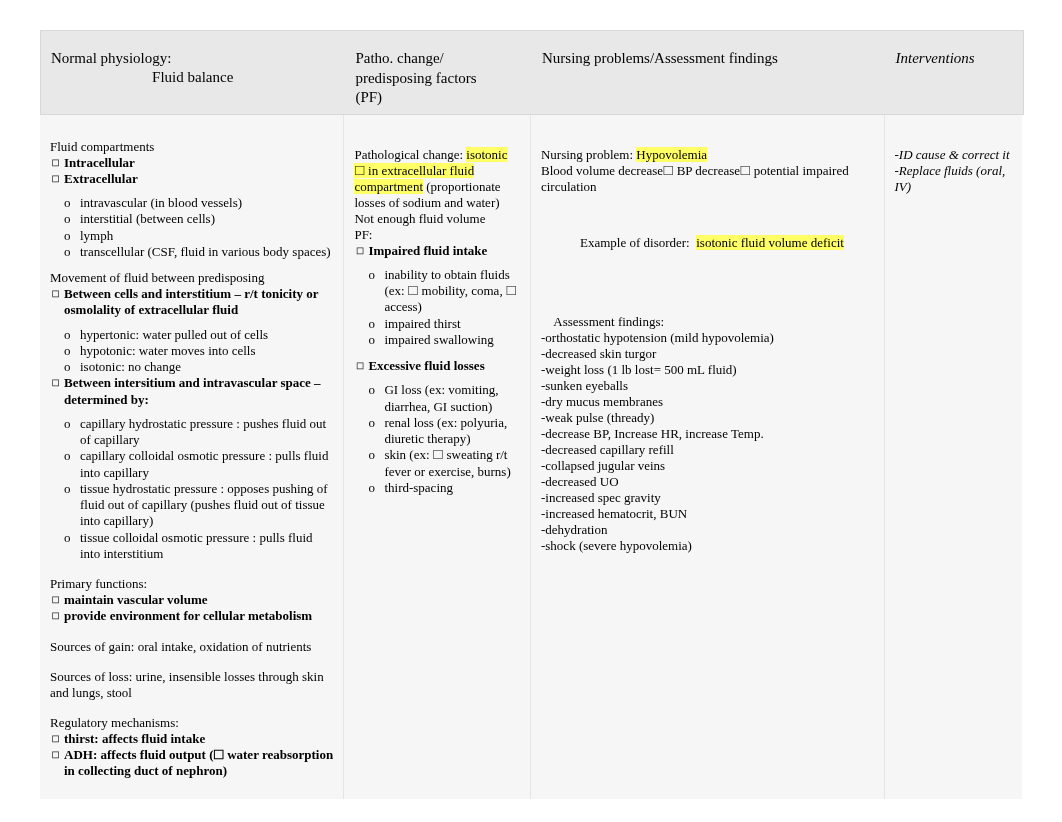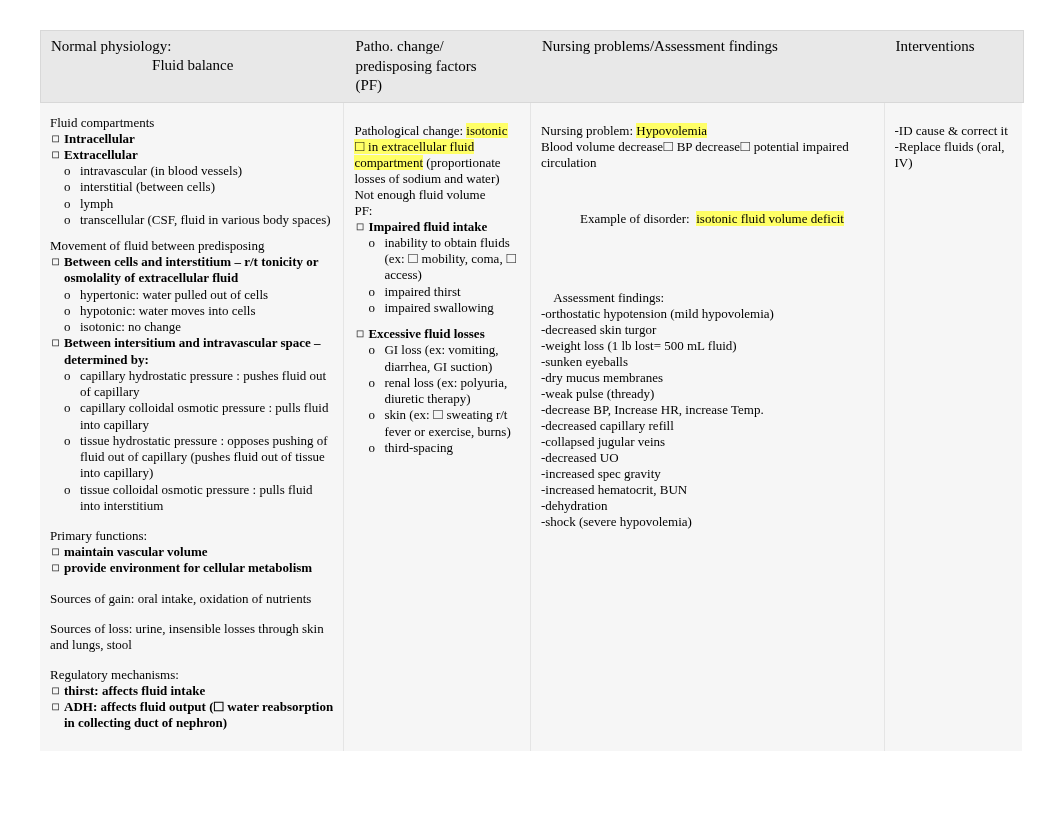--- a/index.html
+++ b/index.html
@@ -22,24 +22,24 @@
       display: flex;
       width: 100%;
       background: #e8e8e8;
       border: 1px solid #d8d8d8;
     }
     .body-row {
       display: flex;
       width: 100%;
     }
     .header-row .col, .body-row .col {
-      padding: 6px 10px 6px 10px;
+      padding: 18px 10px 6px 10px;
       border-right: 1px solid #e8e8e8;
     }
-    .header-row .col:last-child, .body-row .col:last-child { border-right: none; }
+    .header-row .col:last-child, .body-row .col:last-child { border-right: none; font-style: italic; }
     .body-row { background: #f5f5f5; }
     .body-row .col { background: #f6f6f6; border-right: 1px solid #e5e5e5; }
     .heading { font-size: 15px; line-height: 1.3; }
     .subheading { font-size: 15px; text-align: center; }
     .section-title { margin-top: 6px; }
     ul.bullet {
       list-style: none;
       margin: 0 0 0 14px;
       padding: 0;
       font-weight: bold;
@@ -48,21 +48,21 @@
       content: "🞎";
       font-size: 9px;
       display: inline-block;
       width: 12px;
       margin-left: -12px;
       vertical-align: 1px;
       color: #333;
     }
     ul.circ {
       list-style: none;
-      margin: 0 0 0 30px;
+      margin: 8px 0 0 30px;
       padding: 0;
     }
     ul.circ > li::before {
       content: "o";
       display: inline-block;
       width: 16px;
       margin-left: -16px;
     }
     ul.bullet > li, ul.circ > li {
       line-height: 1.25;

